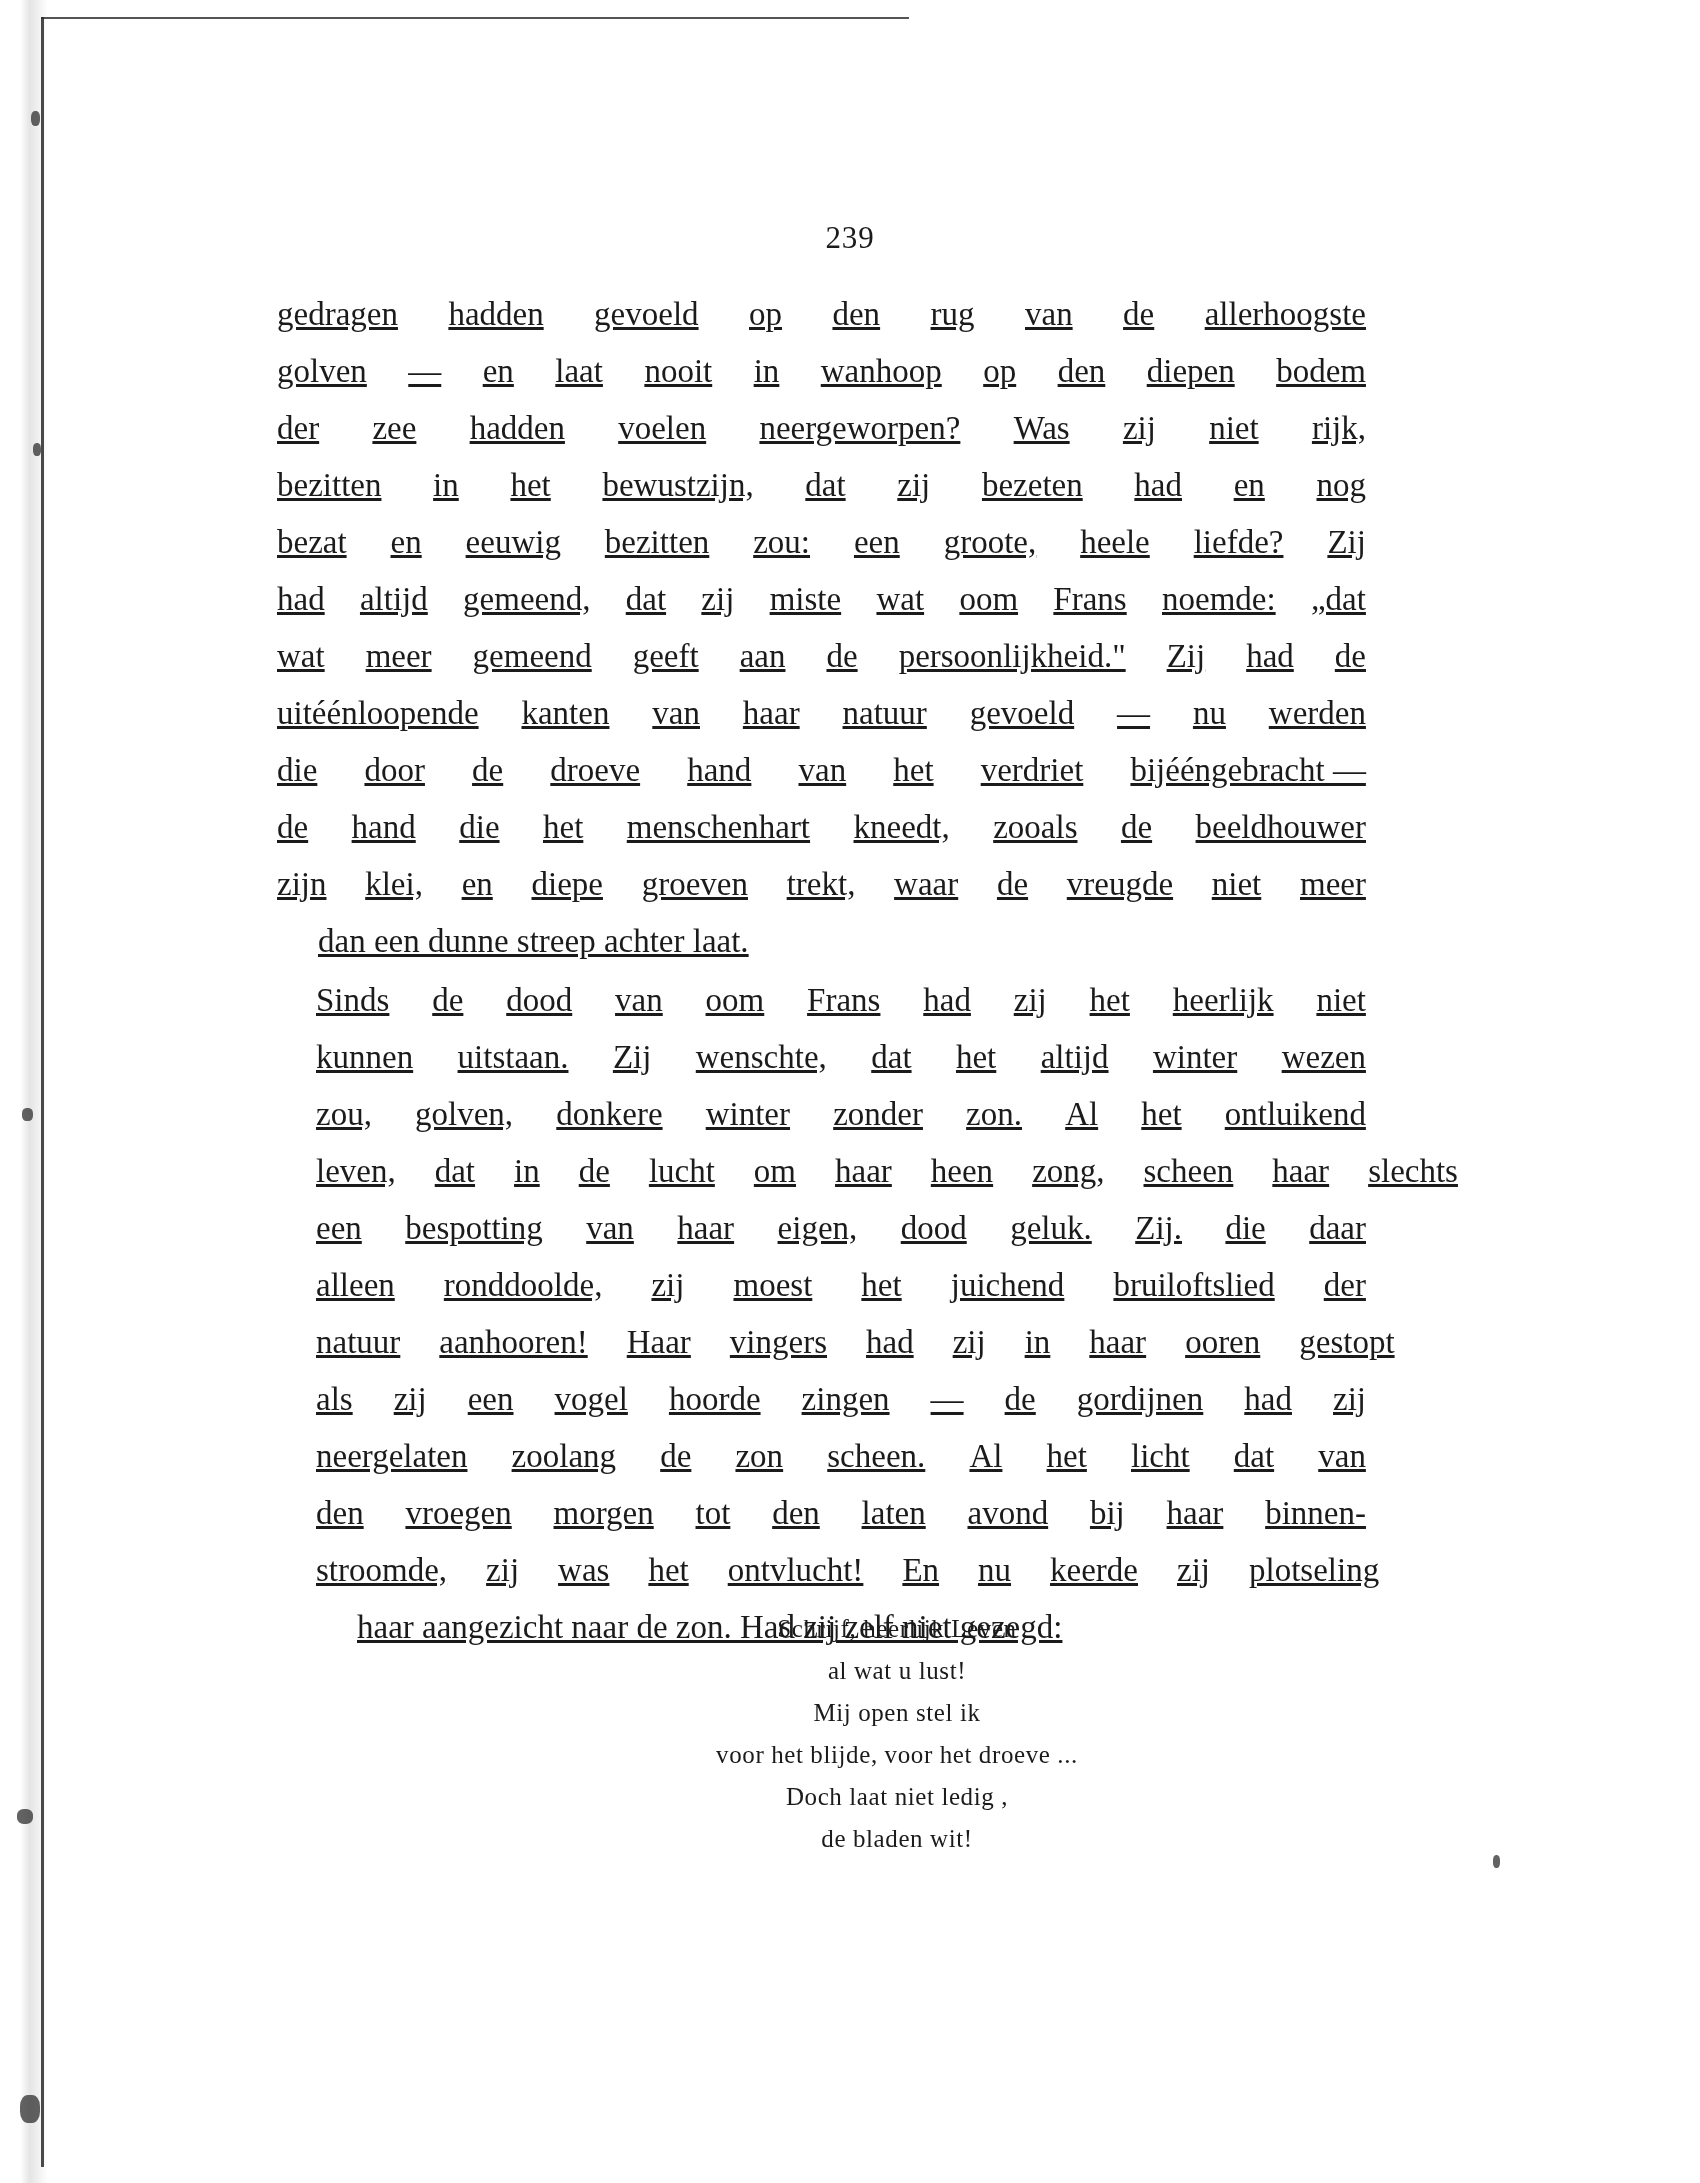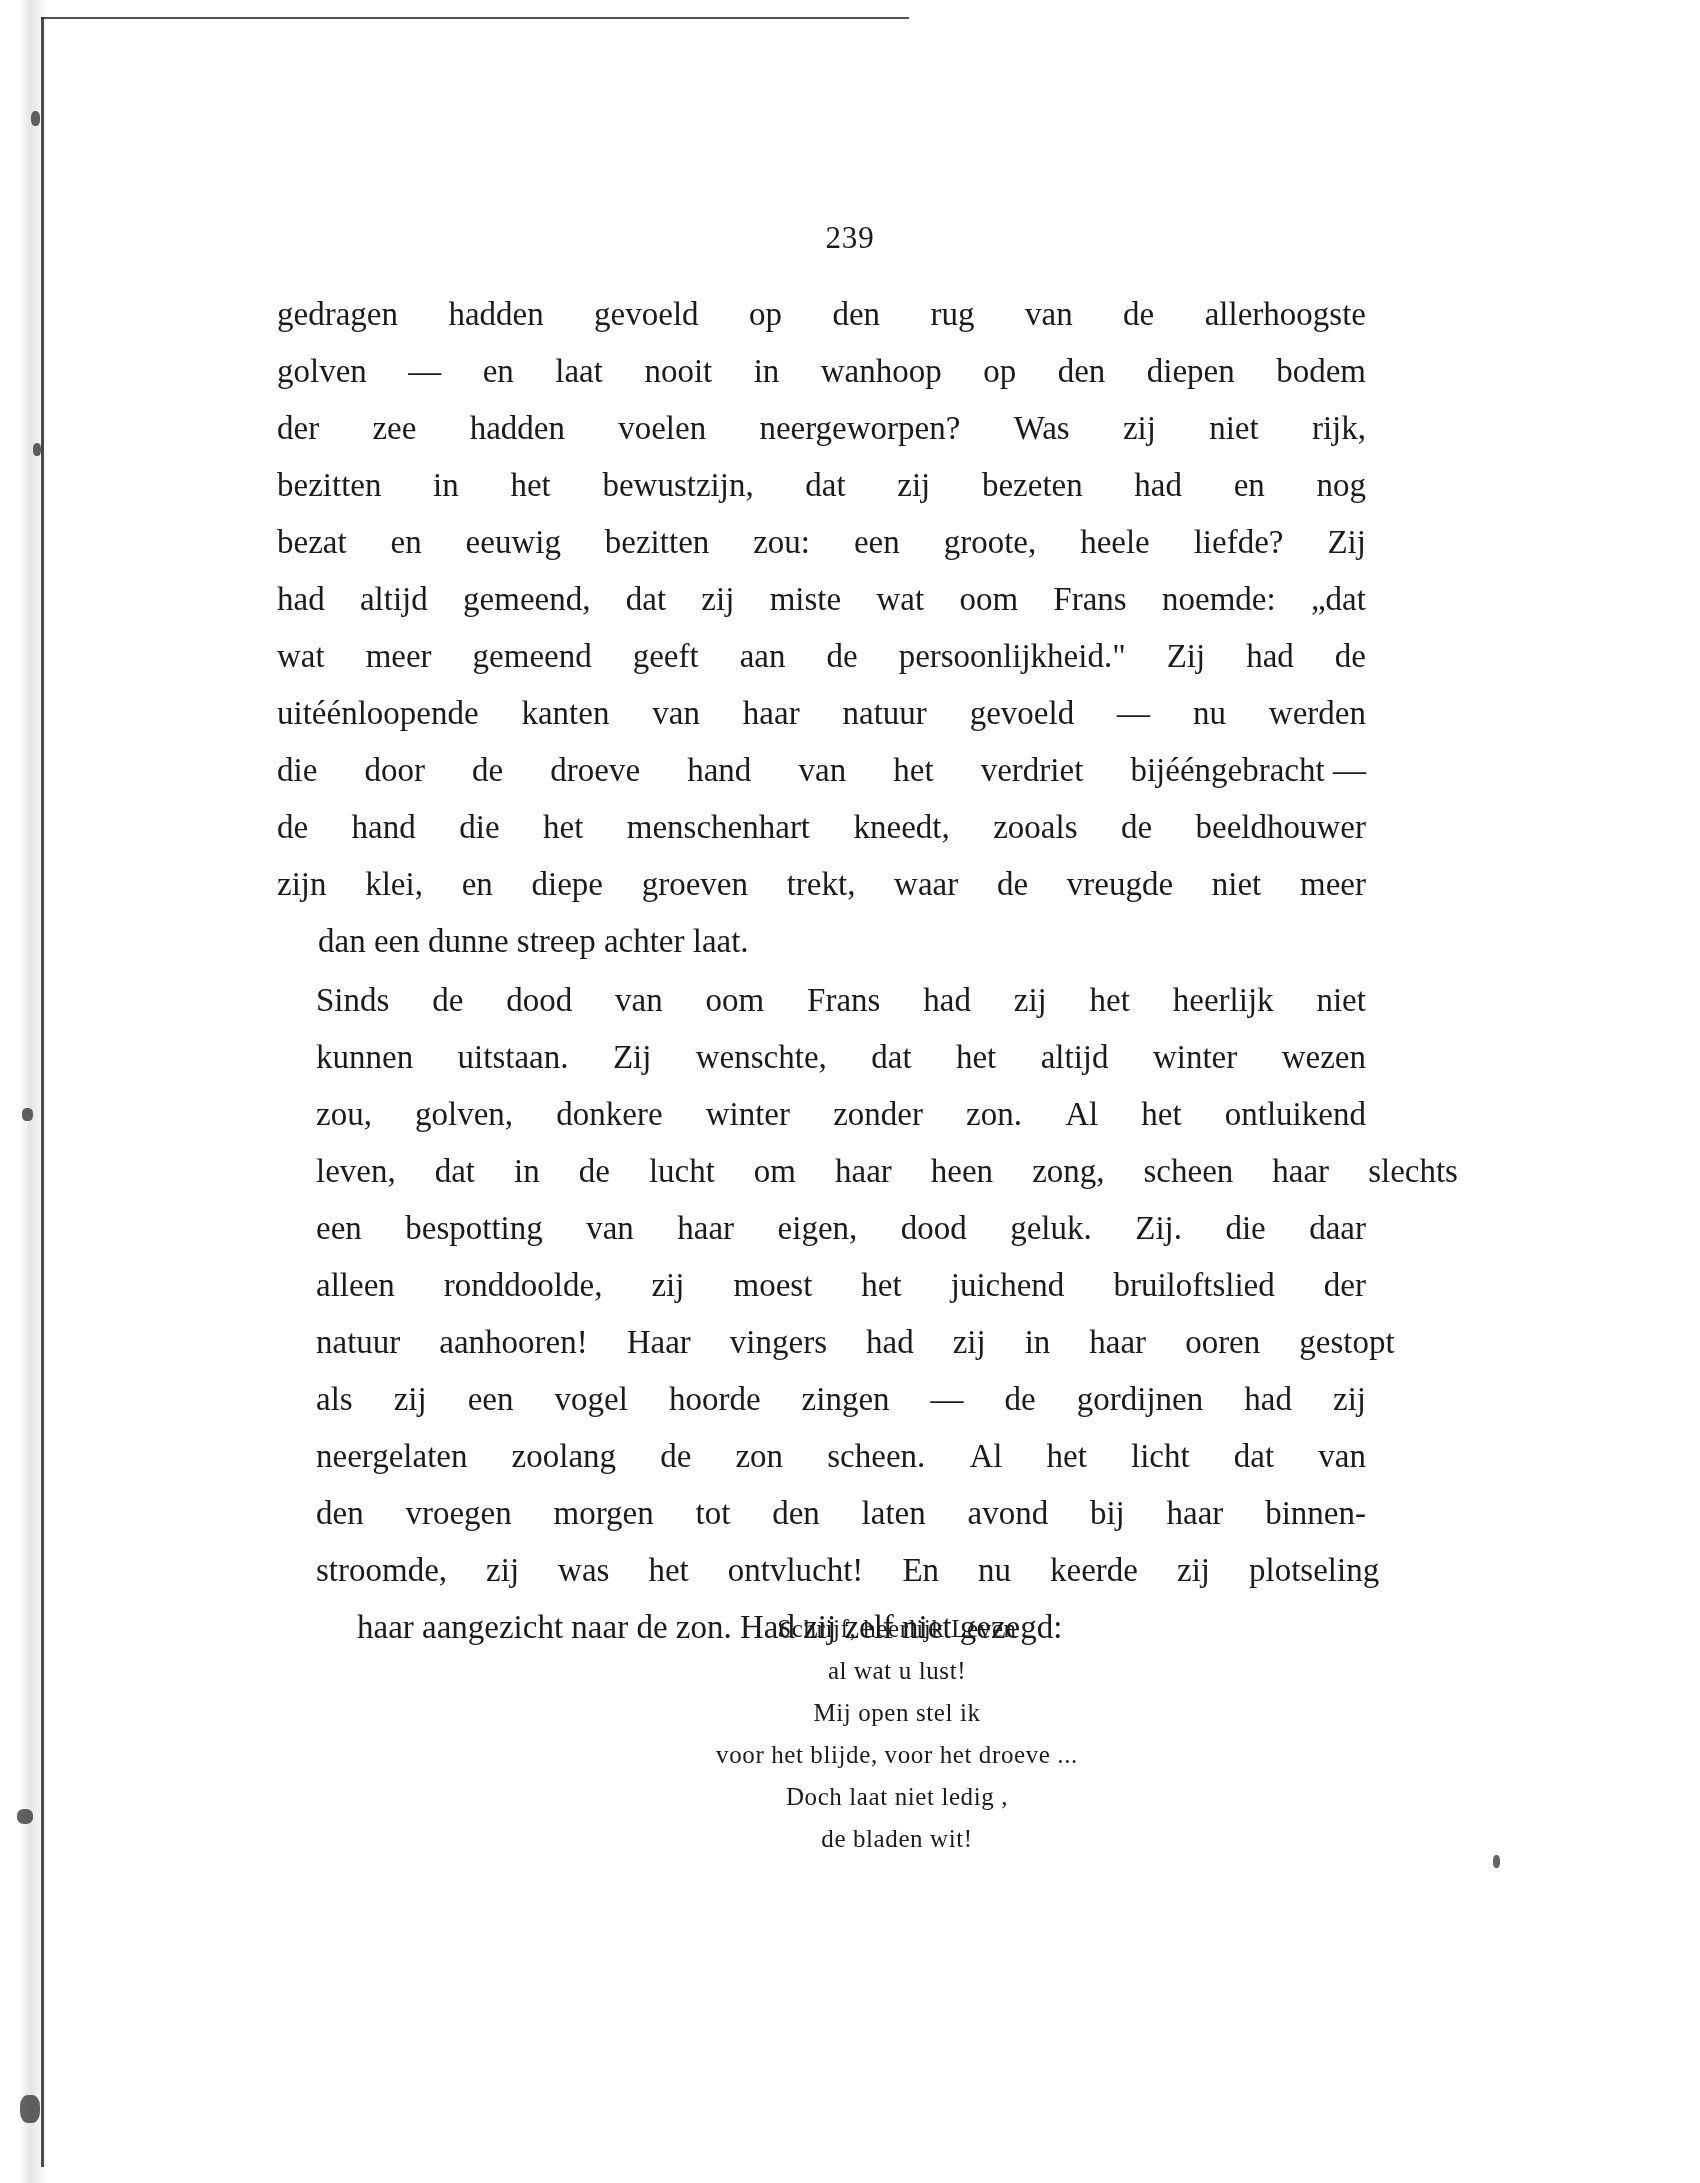--- a/index.html
+++ b/index.html
@@ -67,20 +67,21 @@
     text-align: center;
     font-size: 31px;
     letter-spacing: 0.9px;
   }
 
   .textblock {
     position: absolute;
     left: 277px;
     top: 286px;
     width: 1089px;
+    text-decoration: underline;
   }
   .para {
     font-size: 33px;
     line-height: 57px;
     text-align: justify;
     margin: 0;
   }
   .para.second {
     margin-top: 1.8px;
     text-indent: 39px;

